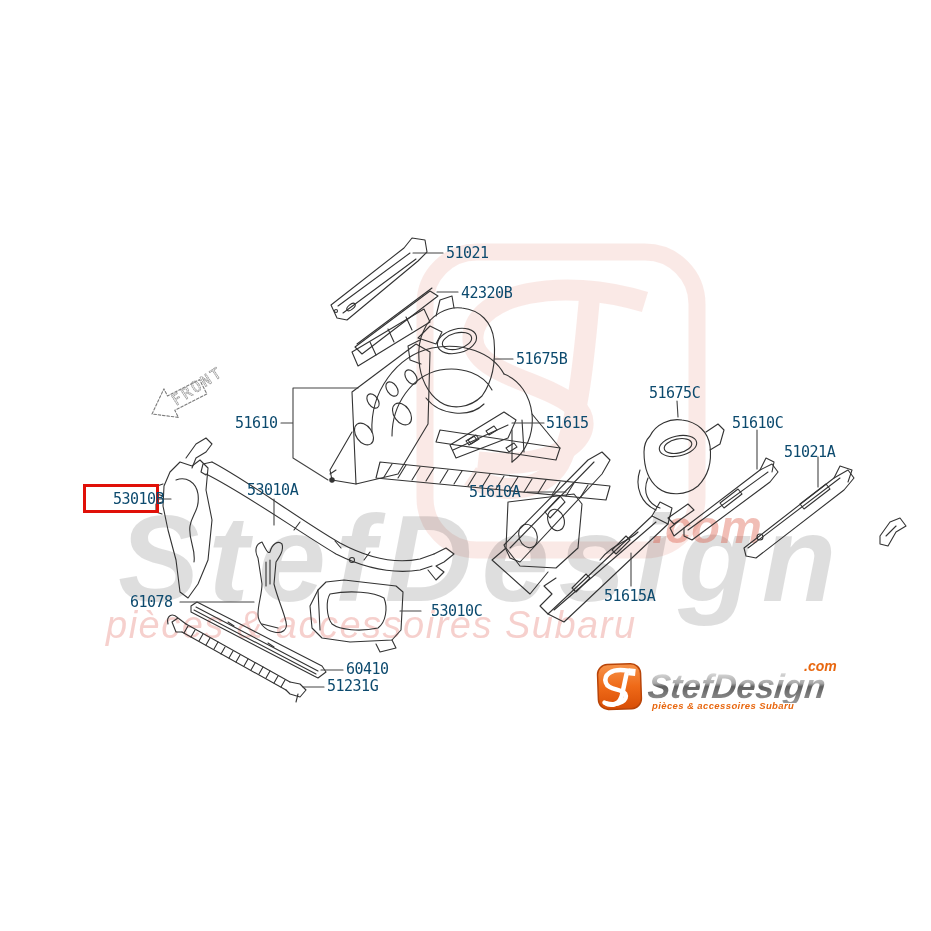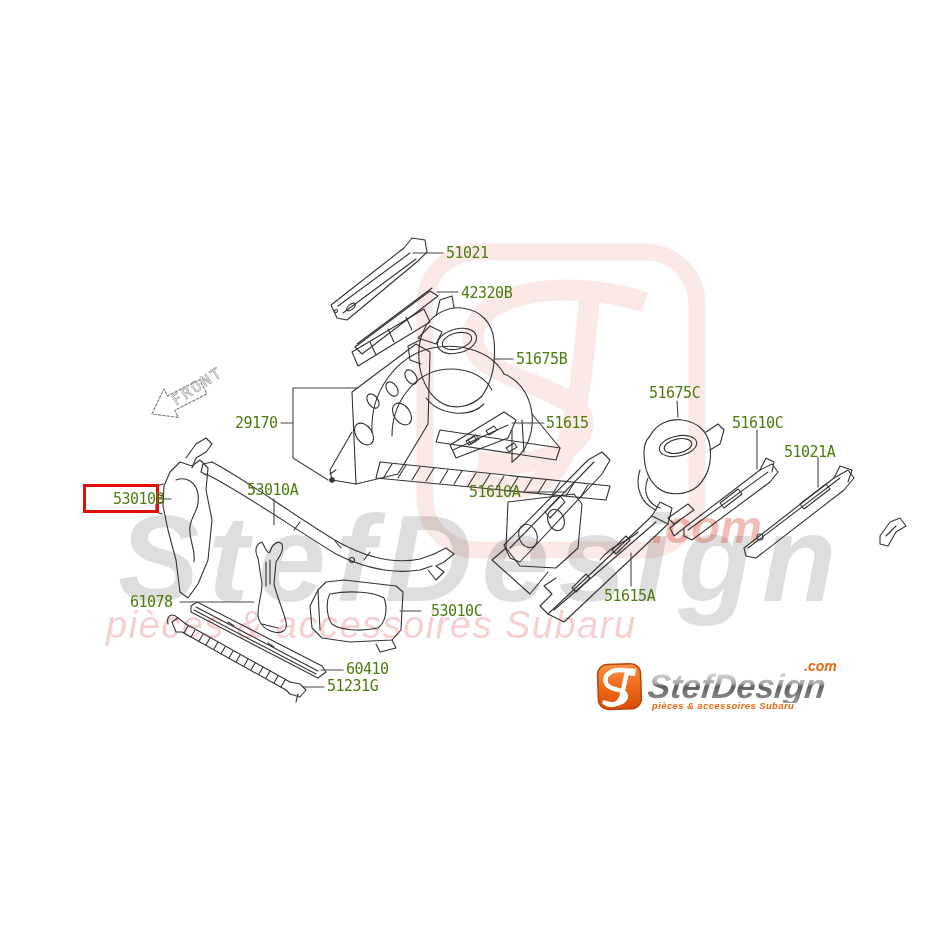--- a/index.html
+++ b/index.html
@@ -13,21 +13,21 @@
     font-style:italic;font-weight:bold;font-size:47px;line-height:1;
     color:rgba(219,84,64,0.38);z-index:1;}
   .wm-tagline{position:absolute;left:106px;top:606px;font-family:"Liberation Sans",sans-serif;
     font-style:italic;font-size:38px;letter-spacing:1.5px;line-height:1;
     color:rgba(224,100,88,0.30);white-space:nowrap;z-index:1;}
   svg.wm-monogram{position:absolute;left:0;top:0;z-index:1;}
   
   svg#art{position:absolute;left:0;top:0;z-index:2;}
   
   .plabel{position:absolute;font-size:15px;letter-spacing:-0.5px;line-height:14px;
-    color:#4d7c0f;white-space:nowrap;z-index:3;}
+    color:#0c4a6e;white-space:nowrap;z-index:3;}
   #hl-box{position:absolute;left:83px;top:484px;width:76px;height:29px;border:3px solid #e01008;
     box-sizing:border-box;display:flex;align-items:center;justify-content:center;z-index:3;padding-left:35px;}
   #hl-box .plabel{position:static;}
   
   #logo{position:absolute;left:594px;top:655px;width:270px;height:62px;z-index:3;}
   #logo svg{position:absolute;left:2px;top:6px;}
   .logo-brand{position:absolute;left:54px;top:14px;font-family:"Liberation Sans",sans-serif;
     font-style:italic;font-weight:900;font-size:34px;line-height:1;letter-spacing:0px;
     background:linear-gradient(180deg,#ececec 0%,#a8a8a8 42%,#606060 52%,#989898 100%);
     -webkit-background-clip:text;background-clip:text;color:transparent;white-space:nowrap;
@@ -215,21 +215,21 @@
       <path d="M180,602 L254,602"></path>
       <path d="M400,611 L421,611"></path>
       <path d="M321,670 L343,670"></path>
       <path d="M303,687 L324,687"></path>
     </g>
   </svg>
 
   <span class="plabel" style="left:446px;top:246px">51021</span>
   <span class="plabel" style="left:461px;top:286px">42320B</span>
   <span class="plabel" style="left:516px;top:352px">51675B</span>
-  <span class="plabel" style="left:235px;top:416px">29170</span>
+  <span class="plabel" style="left:235px;top:416px">51610</span>
   <span class="plabel" style="left:546px;top:416px">51615</span>
   <span class="plabel" style="left:649px;top:386px">51675C</span>
   <span class="plabel" style="left:732px;top:416px">51610C</span>
   <span class="plabel" style="left:784px;top:445px">51021A</span>
   <span class="plabel" style="left:247px;top:483px">53010A</span>
   <span class="plabel" style="left:469px;top:485px">51610A</span>
   <span class="plabel" style="left:604px;top:589px">51615A</span>
   <span class="plabel" style="left:130px;top:595px">61078</span>
   <span class="plabel" style="left:431px;top:604px">53010C</span>
   <span class="plabel" style="left:346px;top:662px">60410</span>

